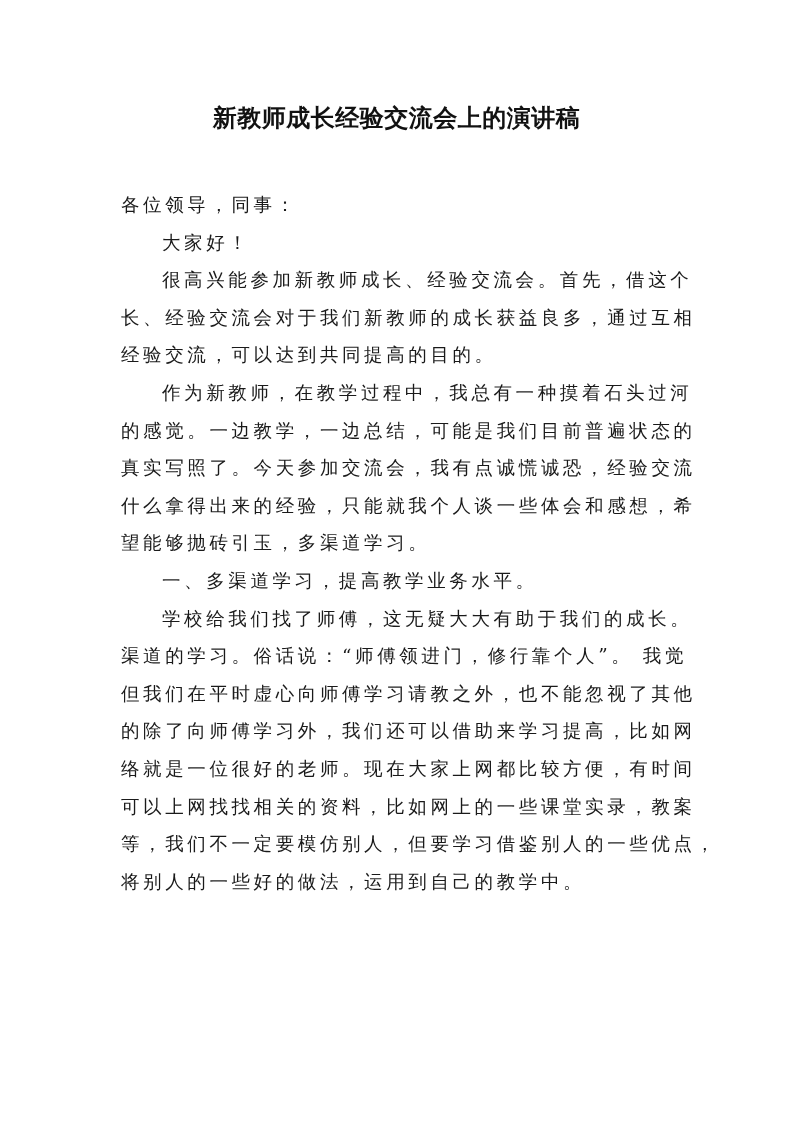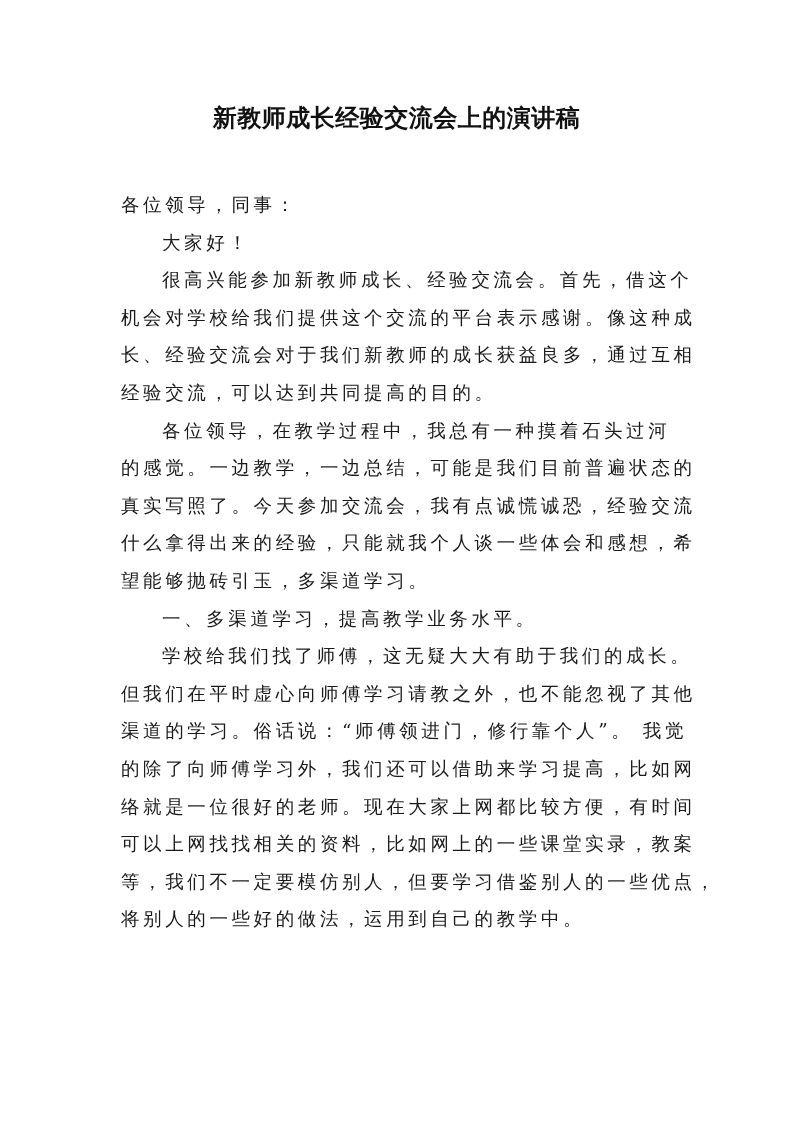--- a/index.html
+++ b/index.html
@@ -59,34 +59,33 @@
 <body>
 
 <div class="page">
   <div class="title">新教师成长经验交流会上的演讲稿</div>
 
   <div class="body-text">
     <span class="line">各位领导，同事：</span>
     <span class="line indent">大家好！</span>
 
     <span class="line indent">很高兴能参加新教师成长、经验交流会。首先，借这个</span>
-    <span class="line">机会对学校给我们提供这个交流的平台表示感谢。像这种成</span>
     <span class="line">长、经验交流会对于我们新教师的成长获益良多，通过互相</span>
     <span class="line">经验交流，可以达到共同提高的目的。</span>
 
-    <span class="line indent">各位领导，在教学过程中，我总有一种摸着石头过河</span>
+    <span class="line indent">作为新教师，在教学过程中，我总有一种摸着石头过河</span>
     <span class="line">的感觉。一边教学，一边总结，可能是我们目前普遍状态的</span>
     <span class="line">真实写照了。今天参加交流会，我有点诚慌诚恐，经验交流</span>
     <span class="line">什么拿得出来的经验，只能就我个人谈一些体会和感想，希</span>
     <span class="line">望能够抛砖引玉，多渠道学习。</span>
 
     <span class="line indent">一、多渠道学习，提高教学业务水平。</span>
 
     <span class="line indent">学校给我们找了师傅，这无疑大大有助于我们的成长。</span>
+    <span class="line">渠道的学习。俗话说：“师傅领进门，修行靠个人”。 我觉</span>
     <span class="line">但我们在平时虚心向师傅学习请教之外，也不能忽视了其他</span>
-    <span class="line">渠道的学习。俗话说：“师傅领进门，修行靠个人”。 我觉</span>
     <span class="line">的除了向师傅学习外，我们还可以借助来学习提高，比如网</span>
     <span class="line">络就是一位很好的老师。现在大家上网都比较方便，有时间</span>
     <span class="line">可以上网找找相关的资料，比如网上的一些课堂实录，教案</span>
     <span class="line">等，我们不一定要模仿别人，但要学习借鉴别人的一些优点，</span>
     <span class="line">将别人的一些好的做法，运用到自己的教学中。</span>
   </div>
 </div>
 
 </body></html>

